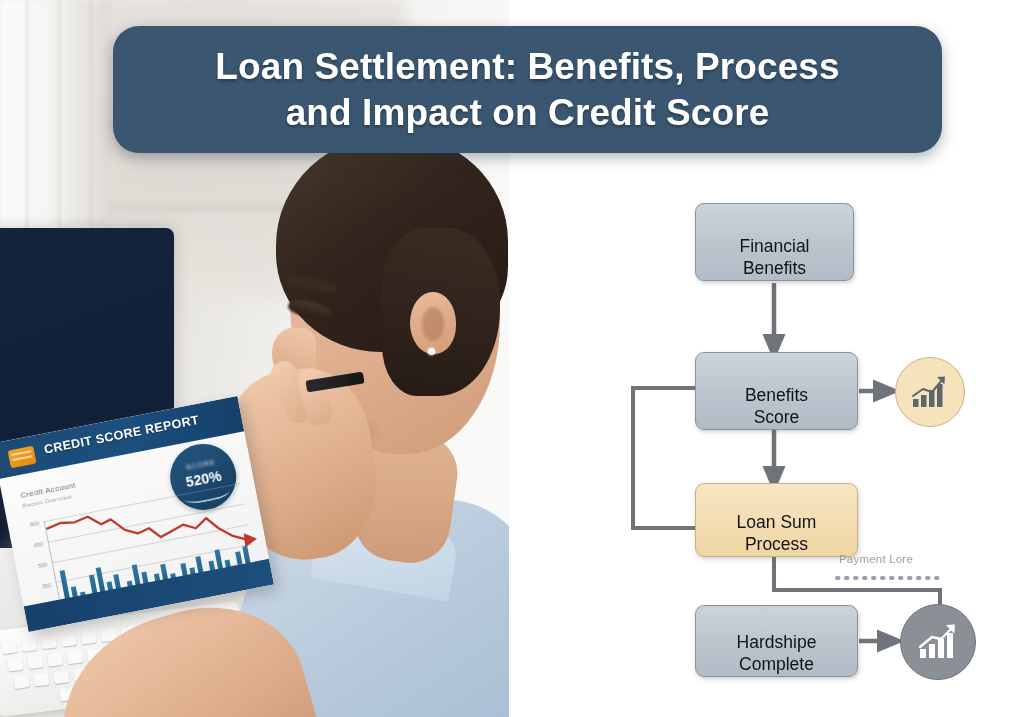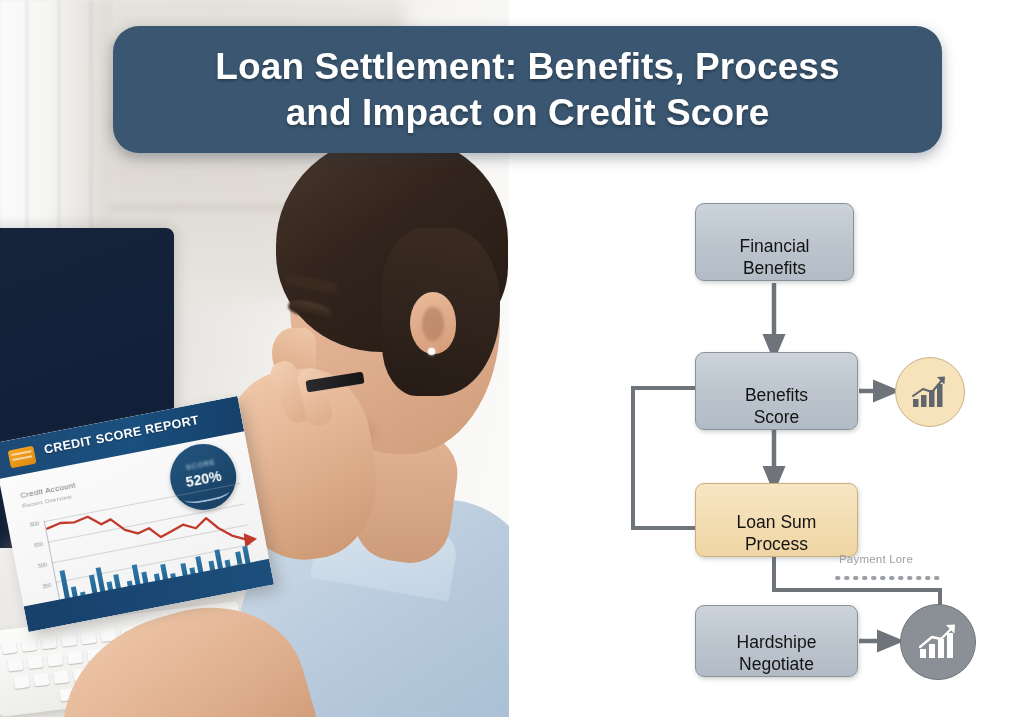--- a/index.html
+++ b/index.html
@@ -576,21 +576,21 @@
         <div>Loan Sum</div>
         <div>Process</div>
       </div>
     </div>
 
     <div class="dot-label" style="left:330px; top:553px;">Payment Lore</div>
 
     <div class="node node-gray" style="left:186px; top:605px; width:163px; height:72px;">
       <div>
         <div>Hardshipe</div>
-        <div>Negotiate</div>
+        <div>Complete</div>
       </div>
     </div>
 
     <div class="icon-circle icon-gray" style="left:391px; top:604px; width:76px; height:76px;">
       <svg width="44" height="38" viewBox="0 0 44 38">
         <rect x="4" y="26" width="6" height="9" fill="#ffffff"></rect>
         <rect x="13" y="21" width="6" height="14" fill="#ffffff"></rect>
         <rect x="22" y="16" width="6" height="19" fill="#ffffff"></rect>
         <rect x="31" y="10" width="6" height="25" fill="#ffffff"></rect>
         <path d="M4,24 L16,14 L25,16 L37,4" fill="none" stroke="#ffffff" stroke-width="2.4" stroke-linejoin="round" stroke-linecap="round"></path>

